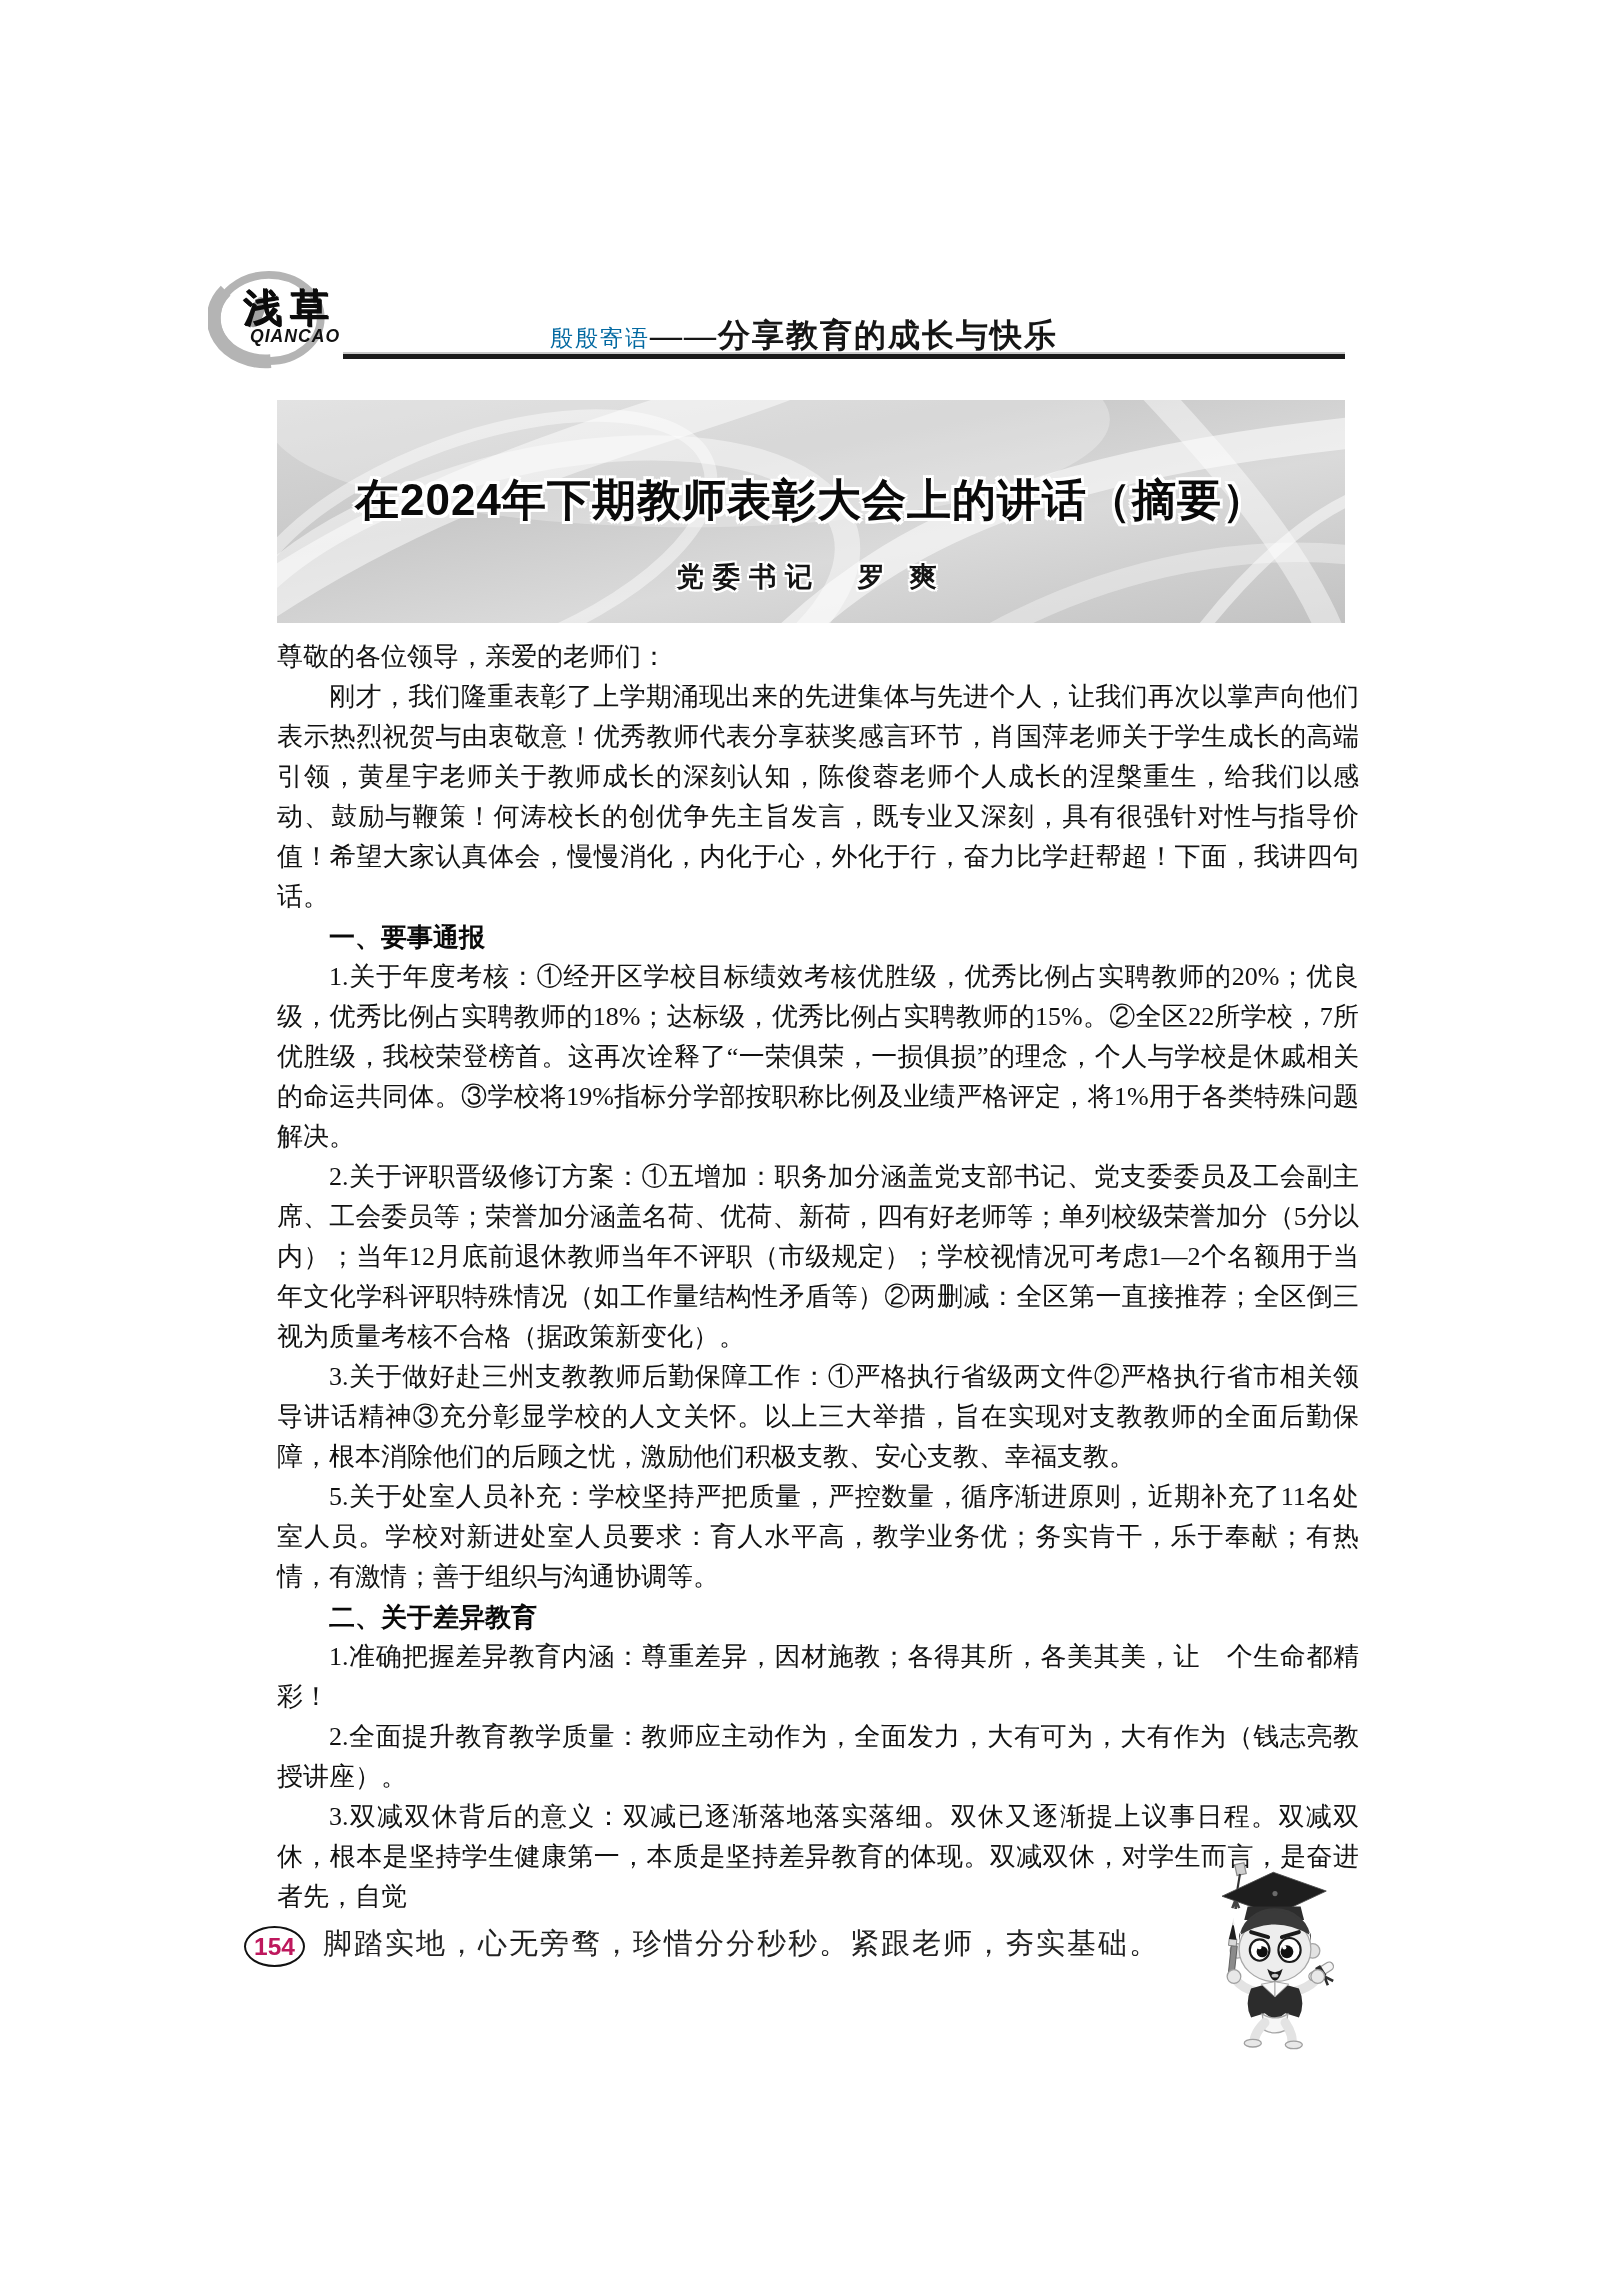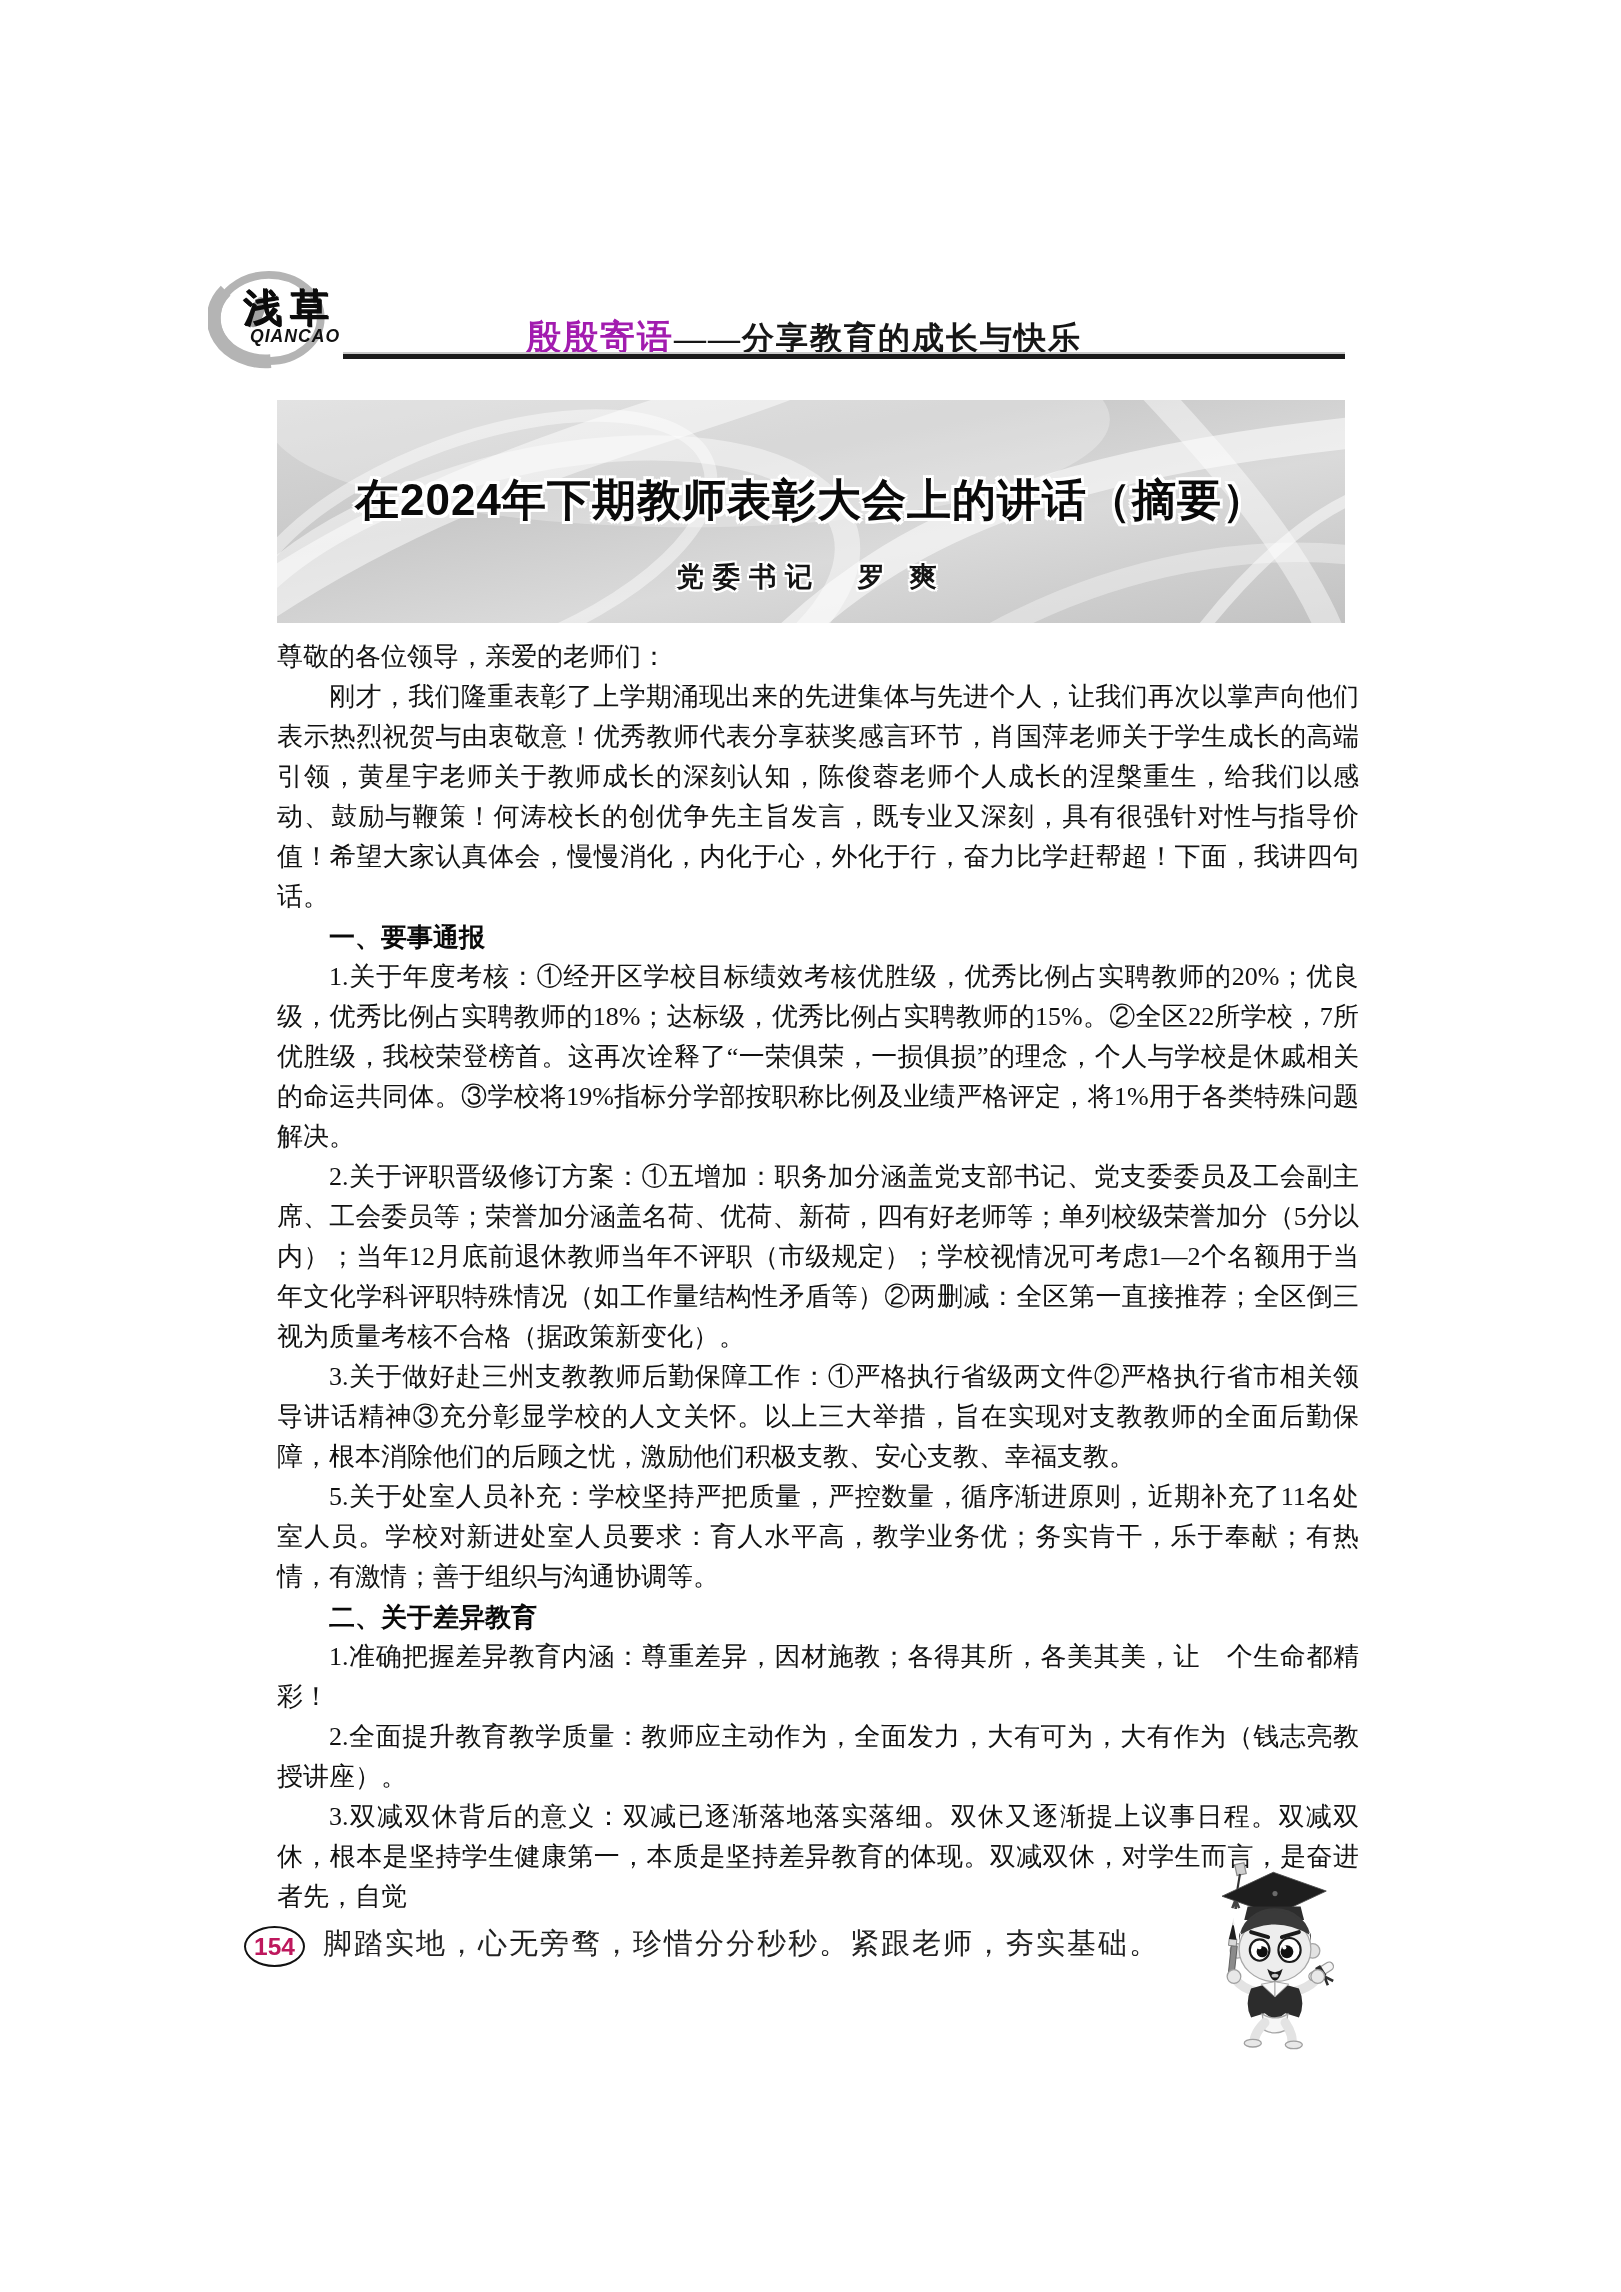--- a/index.html
+++ b/index.html
@@ -27,21 +27,21 @@
     font-family:"Liberation Sans", sans-serif;
     font-style:italic;font-weight:bold;font-size:17.6px;letter-spacing:1px;color:#111;
     white-space:nowrap;
   }
   .column-title{
     position:absolute;left:412px;top:314px;width:784px;height:45px;
     text-align:center;white-space:nowrap;
   }
   .column-title .bold-part{
     font-family:"Liberation Sans", sans-serif;
-    font-weight:700;font-size:35px;color:#a21caf;
+    font-weight:400;font-size:23px;color:#0369a1;
     letter-spacing:2px;
   }
   .column-title .rest-part{
     font-family:"Liberation Serif", serif;
     font-weight:600;font-size:32px;color:#161616;
     letter-spacing:2px;
   }
   .header-rule{
     position:absolute;left:343px;top:354px;width:1002px;height:4.9px;
     background:#1b1b1b;

